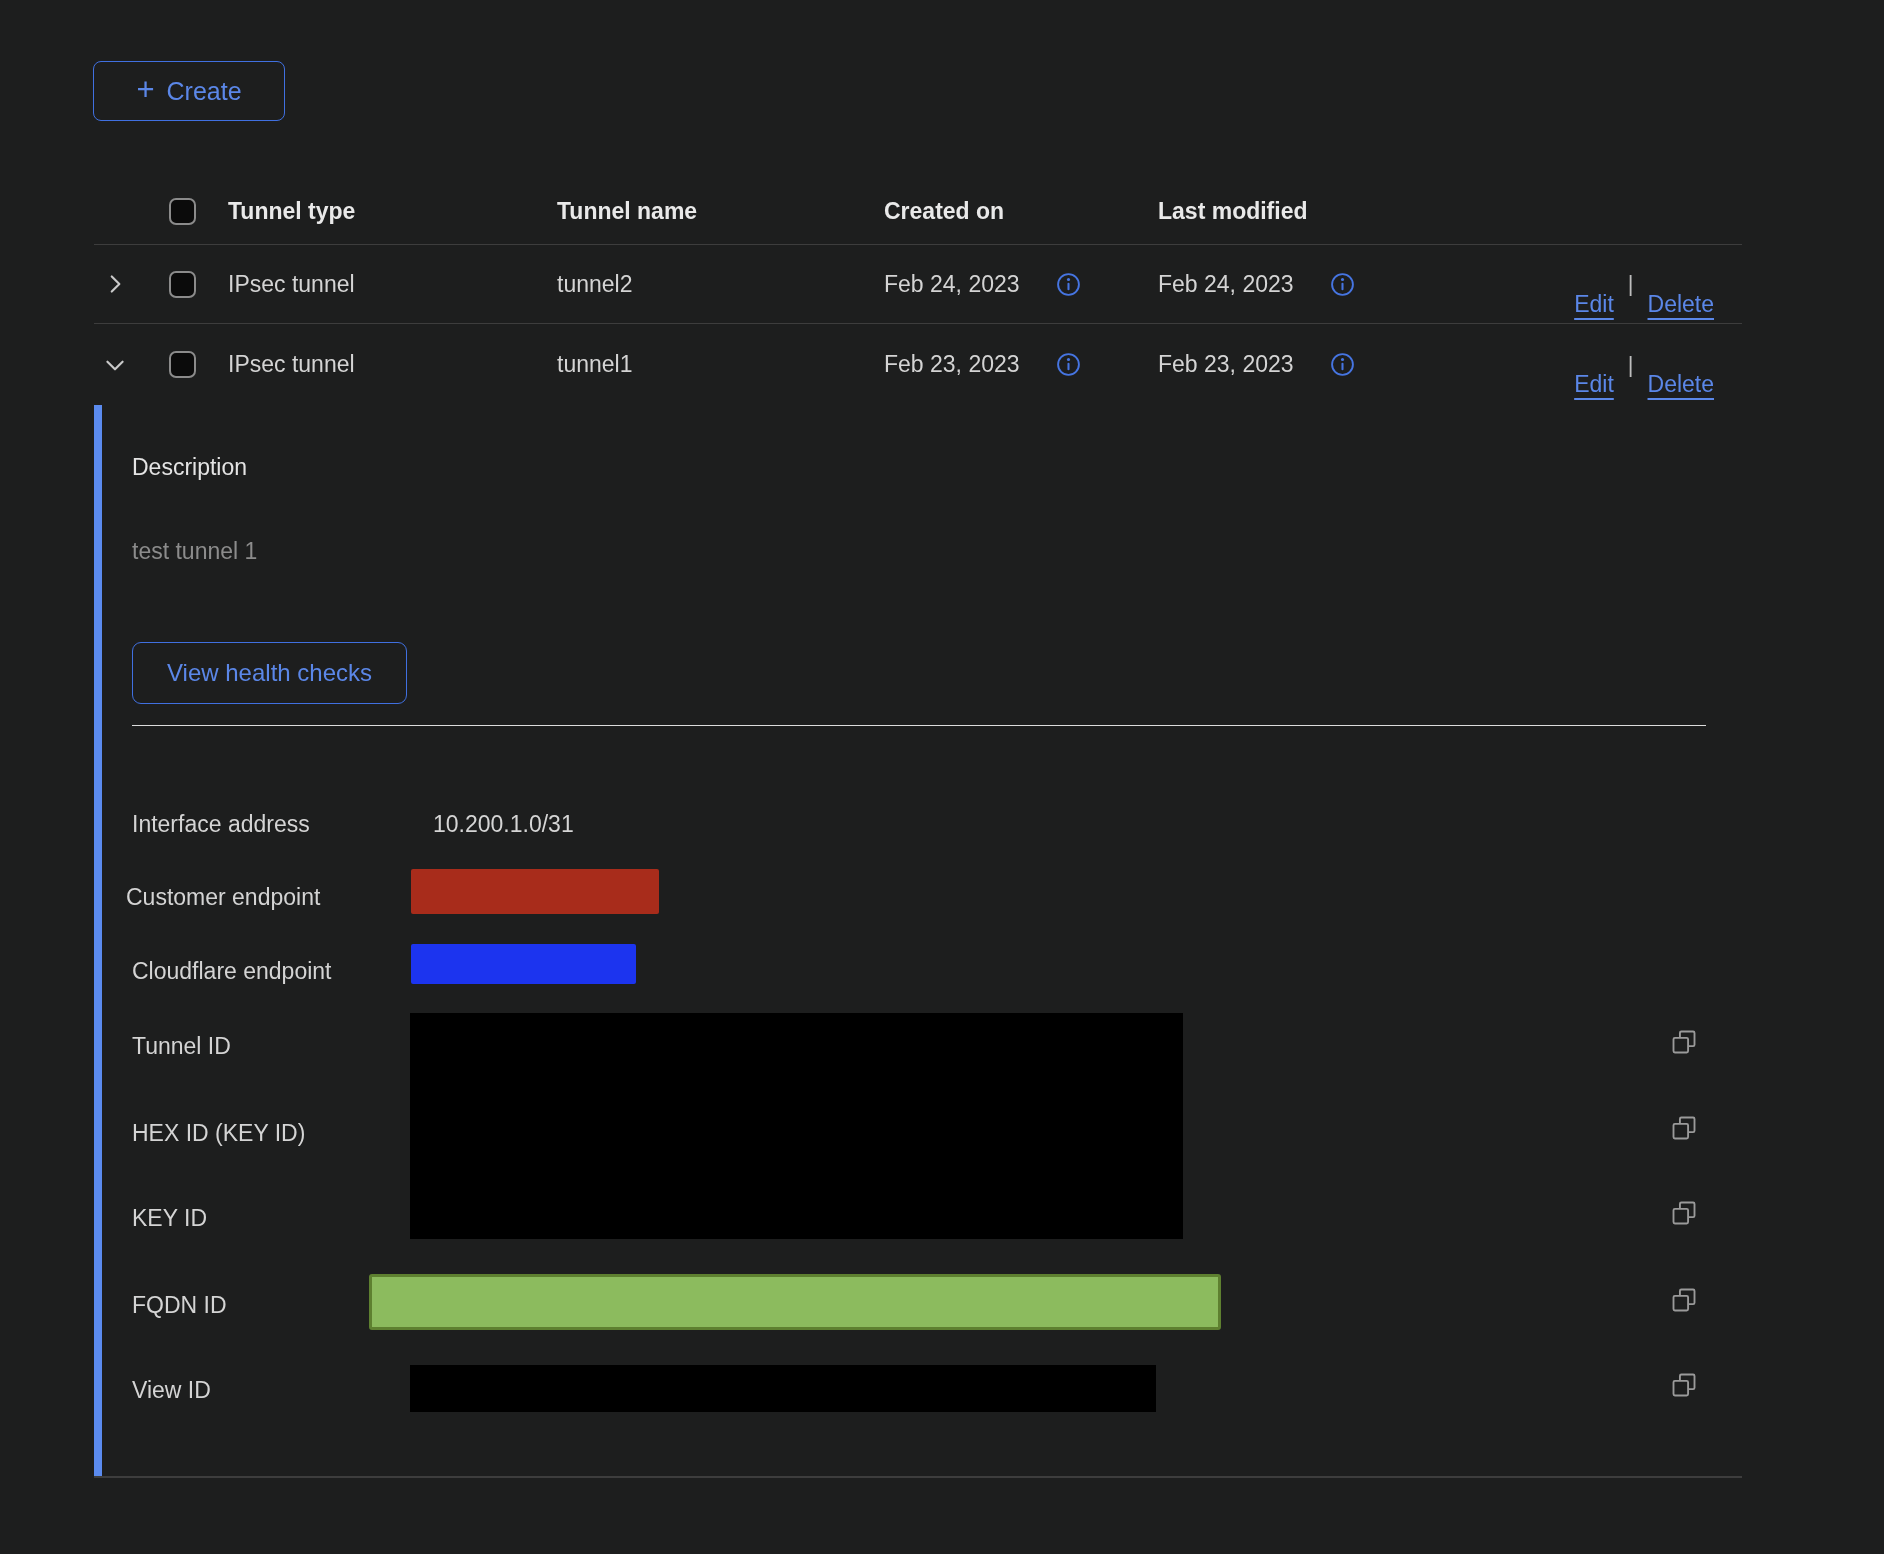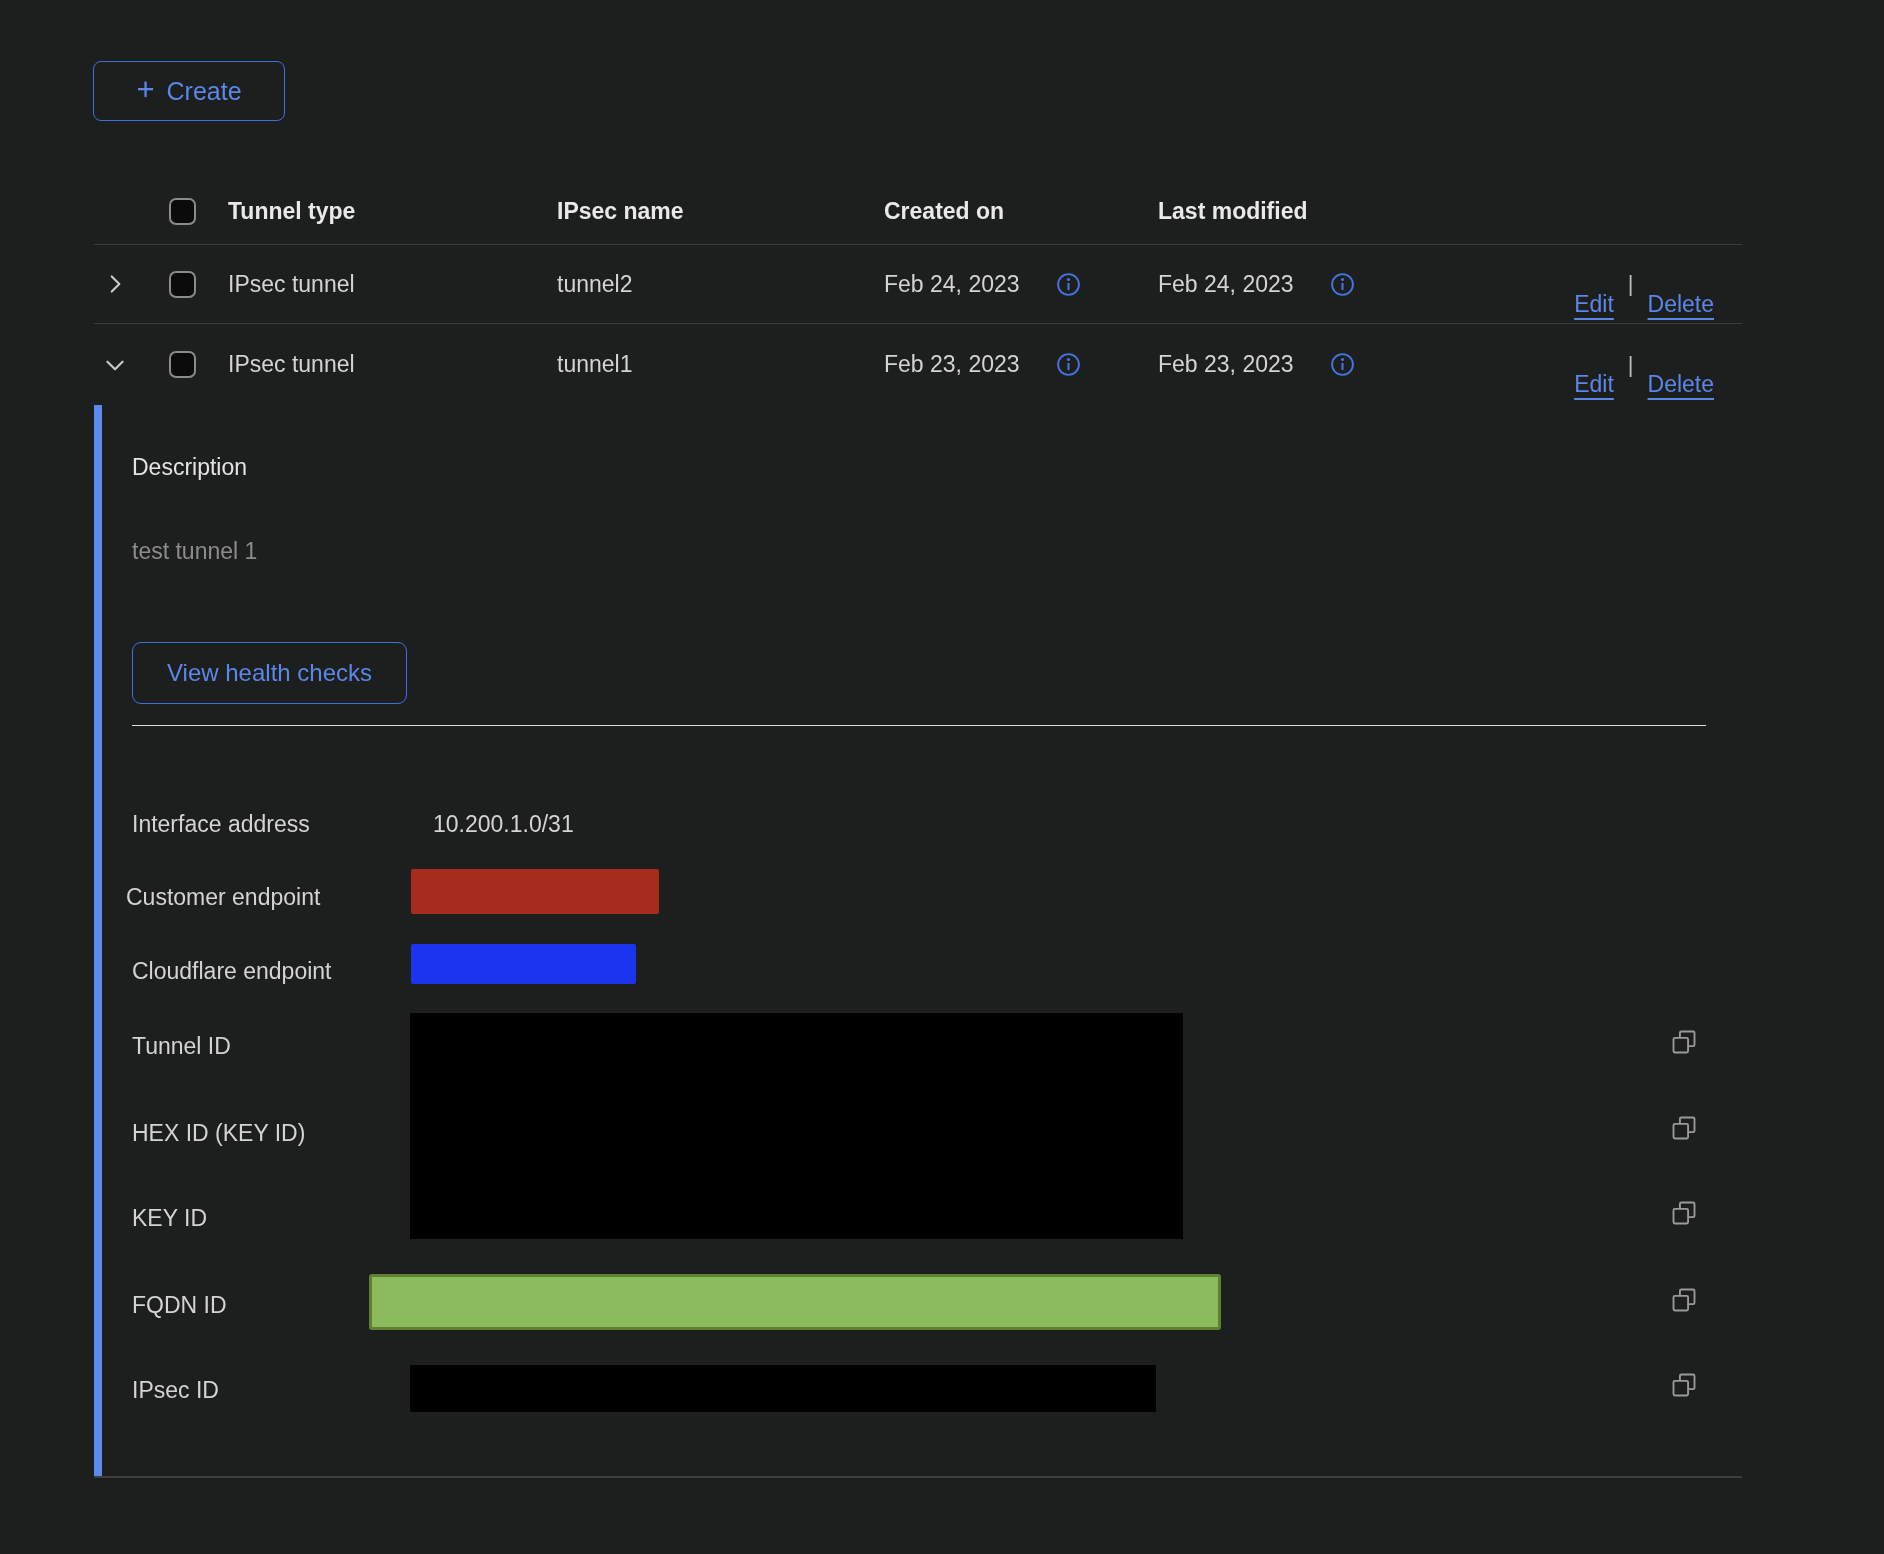--- a/index.html
+++ b/index.html
@@ -109,21 +109,21 @@
     <span class="plus">+</span>
     <span>Create</span>
   </button>
 
   <div class="trow thead">
     <span class="col chev"></span>
     <span class="col check">
         <span class="checkbox"></span>
       </span>
     <span class="col type">Tunnel type</span>
-    <span class="col name">IPsec name</span>
+    <span class="col name">Tunnel name</span>
     <span class="col created">Created on</span>
     <span class="col modified">Last modified</span>
     <span class="col actions"></span>
   </div>
 
   <div class="trow row-0">
     <span class="col chev">
       <button class="chevbtn">
         <svg width="26" height="26" viewBox="0 0 24 24" fill="none" stroke="#c9c9c9" stroke-width="2" stroke-linecap="round" stroke-linejoin="round">
             <polyline points="9 5 16 12 9 19"></polyline>
@@ -222,21 +222,21 @@
     <div class="redact redact-blue"></div>
 
     <div class="lbl f-label-3">Tunnel ID</div>
     <div class="lbl f-label-4">HEX ID (KEY ID)</div>
     <div class="lbl f-label-5">KEY ID</div>
     <div class="redact redact-black-group"></div>
 
     <div class="lbl f-label-6">FQDN ID</div>
     <div class="redact redact-green"></div>
 
-    <div class="lbl f-label-7">IPsec ID</div>
+    <div class="lbl f-label-7">View ID</div>
     <div class="redact redact-black2"></div>
 
     <button class="copy-btn copy-0">
       <svg width="28" height="28" viewBox="0 0 24 24" fill="none" stroke="#9a9a9a" stroke-width="1.6">
           <rect x="8.5" y="3" width="12.5" height="12.5" rx="1.2"></rect>
           <rect x="3" y="8.5" width="12.5" height="12.5" rx="1.2" fill="#1d1e1e"></rect>
         </svg>
     </button>
     <button class="copy-btn copy-1">
       <svg width="28" height="28" viewBox="0 0 24 24" fill="none" stroke="#9a9a9a" stroke-width="1.6">

